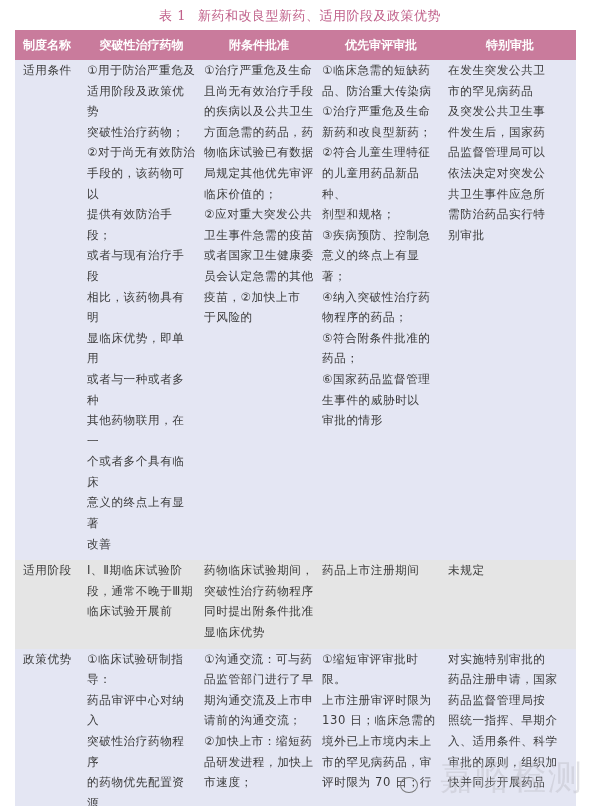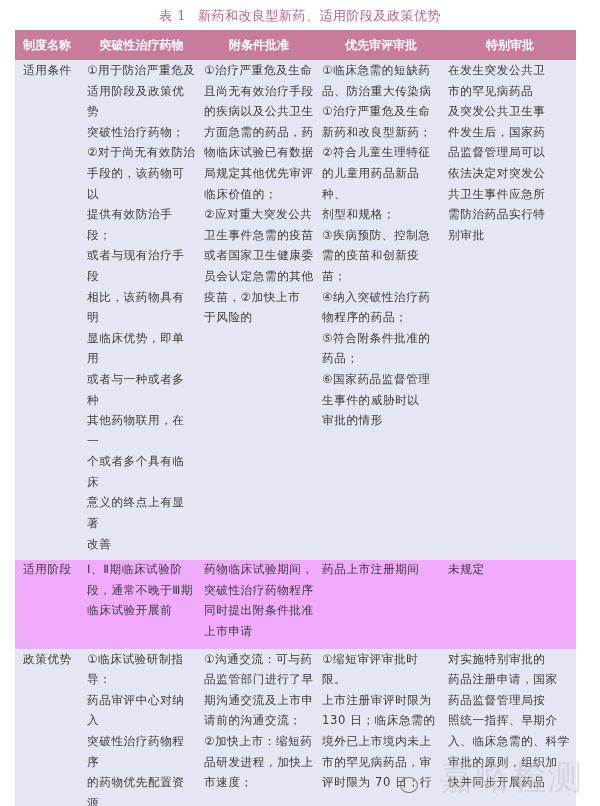--- a/index.html
+++ b/index.html
@@ -12,21 +12,21 @@
   table { position: absolute; left: 15px; top: 30px; width: 561px; border-collapse: collapse;
           table-layout: fixed; font-size: 11.6px; line-height: 20.6px; }
   col.c0 { width: 68px; } col.c1 { width: 117px; } col.c2 { width: 118px; }
   col.c3 { width: 126px; } col.c4 { width: 132px; }
   thead th { background: #c97b9c; color: #ffffff; font-weight: bold; height: 30px;
              font-size: 12px; text-align: center; padding: 0 4px; margin-left: 38px; }
   thead th.first { text-align: left; padding-left: 8px; }
   tbody td { vertical-align: top; padding: 0 4px 6px 4px; letter-spacing: 0.6px; }
   tbody td.label { padding-left: 8px; }
   tr.r-cond td { background: #e4e6f3; height: 276px; }
-  tr.r-stage td { background: #f0abfc; height: 66px; font-family: Liberation Serif, serif; }
+  tr.r-stage td { background: #e5e5e5; height: 66px; }
   tr.r-adv td { background: #e4e6f3; height: 378px; }
   tbody tr:last-child td { border-bottom: 3px solid #e2aec4; }
   .line { display: block; }
   .watermark { position: absolute; left: 440px; top: 755px; font-size: 34px; color: rgba(190,190,200,0.45);
                font-family: "DejaVu Sans", sans-serif; letter-spacing: 2px; pointer-events: none; }
   .wm-sub { position: absolute; left: 400px; top: 776px; font-size: 14px; color: #555;
             pointer-events: none; }
   .wm-logo { display: inline-block; width: 16px; height: 14px; border: 1.5px solid #777;
              border-radius: 50%; vertical-align: middle; margin-right: 3px; }
 </style>
@@ -90,21 +90,21 @@
         </td>
       <td>
           <span class="line">①临床急需的短缺药</span>
           <span class="line">品、防治重大传染病</span>
           <span class="line">①治疗严重危及生命</span>
           <span class="line">新药和改良型新药；</span>
           <span class="line">②符合儿童生理特征</span>
           <span class="line">的儿童用药品新品种、</span>
           <span class="line">剂型和规格；</span>
           <span class="line">③疾病预防、控制急</span>
-          <span class="line">需的疫苗和创新疫苗；</span>
+          <span class="line">意义的终点上有显著；</span>
           <span class="line">④纳入突破性治疗药</span>
           <span class="line">物程序的药品；</span>
           <span class="line">⑤符合附条件批准的</span>
           <span class="line">药品；</span>
           <span class="line">⑥国家药品监督管理</span>
           <span class="line">生事件的威胁时以</span>
           <span class="line">审批的情形</span>
         </td>
       <td>
           <span class="line">在发生突发公共卫</span>
@@ -122,21 +122,21 @@
       <td class="label">适用阶段</td>
       <td>
           <span class="line">Ⅰ、Ⅱ期临床试验阶</span>
           <span class="line">段，通常不晚于Ⅲ期</span>
           <span class="line">临床试验开展前</span>
         </td>
       <td>
           <span class="line">药物临床试验期间，</span>
           <span class="line">突破性治疗药物程序</span>
           <span class="line">同时提出附条件批准</span>
-          <span class="line">上市申请</span>
+          <span class="line">显临床优势</span>
         </td>
       <td>
           <span class="line">药品上市注册期间</span>
         </td>
       <td>
           <span class="line">未规定</span>
         </td>
     </tr>
     <tr class="r-adv">
       <td class="label">政策优势</td>
@@ -161,21 +161,21 @@
           <span class="line">130 日；临床急需的</span>
           <span class="line">境外已上市境内未上</span>
           <span class="line">市的罕见病药品，审</span>
           <span class="line">评时限为 70 日；行</span>
         </td>
       <td>
           <span class="line">对实施特别审批的</span>
           <span class="line">药品注册申请，国家</span>
           <span class="line">药品监督管理局按</span>
           <span class="line">照统一指挥、早期介</span>
-          <span class="line">入、临床急需的、科学</span>
+          <span class="line">入、适用条件、科学</span>
           <span class="line">审批的原则，组织加</span>
           <span class="line">快并同步开展药品</span>
         </td>
     </tr>
   </tbody>
 </table>
 
 <div class="watermark">嘉峪检测网</div>
 <div class="wm-sub"><span class="wm-logo"></span></div>
 

